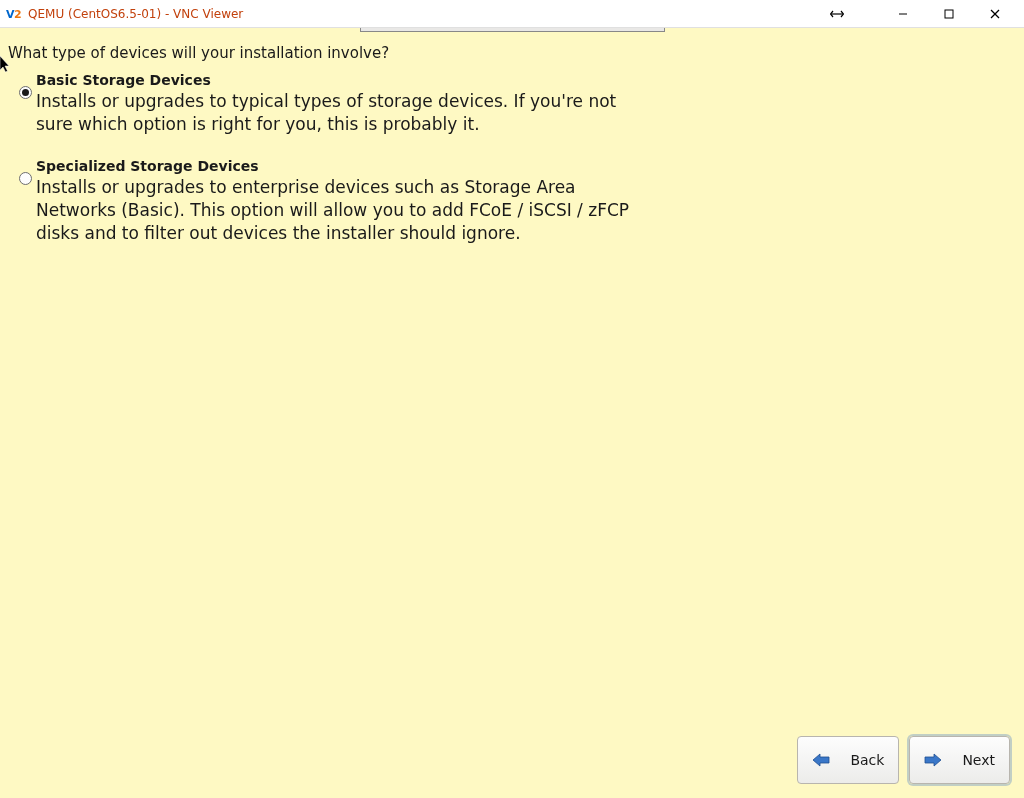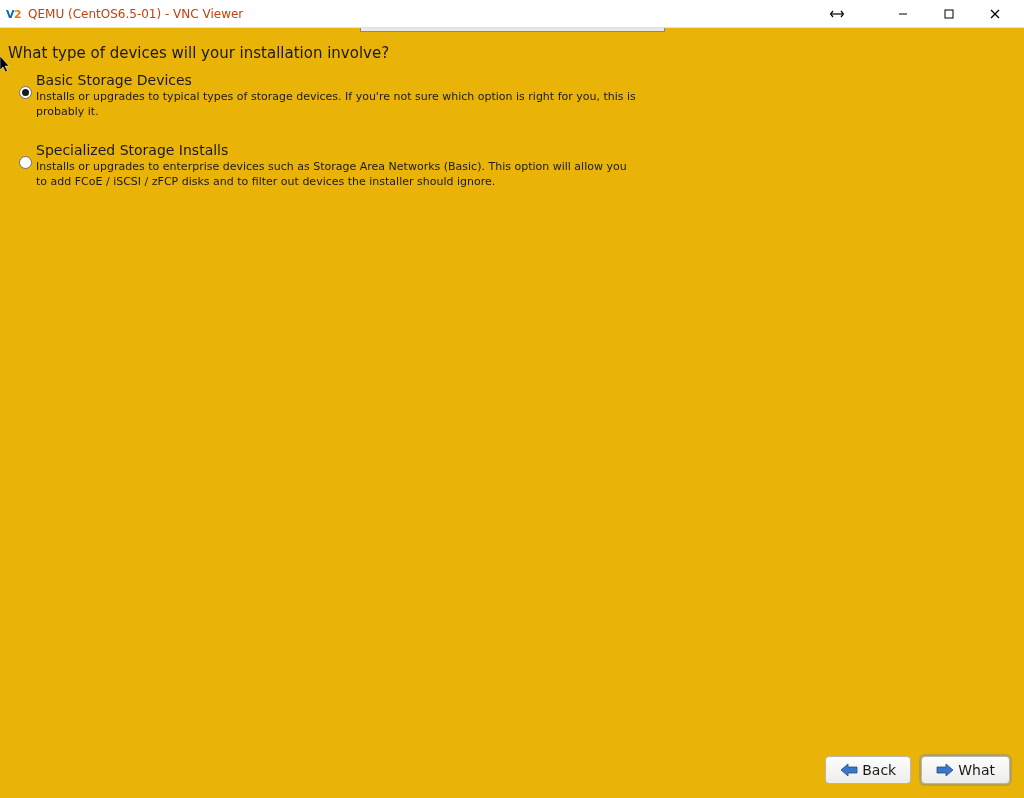--- a/index.html
+++ b/index.html
@@ -48,21 +48,21 @@
     }
     .titlebar-extra {
       width: 46px;
       height: 28px;
       display: flex;
       align-items: center;
       justify-content: center;
       margin-right: 20px;
     }
     .content {
-      background: #eab308;
+      background: #fef9c3;
       height: calc(798px - 28px);
       position: relative;
       padding-top: 2px;
     }
     .cursor-arrow {
       position: absolute;
       top: 28px;
       left: 0px;
       z-index: 10;
     }
@@ -112,42 +112,42 @@
       width: 7px;
       height: 7px;
       background: #1a1a1a;
       border-radius: 50%;
     }
     .option-text {
       flex: 1;
       max-width: 600px;
     }
     .option-title {
-      font-weight: normal;
+      font-weight: bold;
       font-size: 14px;
       color: #1a1a1a;
       margin-bottom: 2px;
     }
     .option-desc {
-      font-size: 11px;
+      font-size: 17px;
       color: #1a1a1a;
       line-height: 1.35;
     }
     .footer {
       position: absolute;
       bottom: 14px;
       right: 14px;
       display: flex;
       gap: 10px;
     }
     .nav-btn {
       display: flex;
       align-items: center;
-      gap: 4px;
-      padding: 5px 14px;
+      gap: 20px;
+      padding: 15px 14px;
       font-size: 14px;
       color: #1a1a1a;
       background: linear-gradient(#fdfdfd, #ececea);
       border: 1px solid #b8b5ae;
       border-radius: 4px;
       cursor: pointer;
     }
     .nav-btn.primary {
       box-shadow: 0 0 0 2px rgba(80,130,200,0.35);
     }
@@ -212,37 +212,37 @@
         <div class="option-title">Basic Storage Devices</div>
         <div class="option-desc">Installs or upgrades to typical types of storage devices.  If you're not sure which option is right for you, this is probably it.</div>
       </div>
     </div>
 
     <div class="option-row">
       <div class="radio-col">
         <div class="radio"></div>
       </div>
       <div class="option-text">
-        <div class="option-title">Specialized Storage Installs</div>
+        <div class="option-title">Specialized Storage Devices</div>
         <div class="option-desc">Installs or upgrades to enterprise devices such as Storage Area Networks (Basic). This option will allow you to add FCoE / iSCSI / zFCP disks and to filter out devices the installer should ignore.</div>
       </div>
     </div>
   </div>
 
   <div class="footer">
     <div class="nav-btn">
       <span class="arrow-icon">
         <svg width="18" height="14" viewBox="0 0 18 14">
           <path d="M8 1 L1 7 L8 13 L8 10 L17 10 L17 4 L8 4 Z" fill="#3a77c8" stroke="#1f4f90" stroke-width="0.8"></path>
         </svg>
       </span>
       <span>Back</span>
     </div>
     <div class="nav-btn primary">
       <span class="arrow-icon">
         <svg width="18" height="14" viewBox="0 0 18 14">
           <path d="M10 1 L17 7 L10 13 L10 10 L1 10 L1 4 L10 4 Z" fill="#3a77c8" stroke="#1f4f90" stroke-width="0.8"></path>
         </svg>
       </span>
-      <span>What</span>
+      <span>Next</span>
     </div>
   </div>
 </div>
 
 </body></html>

